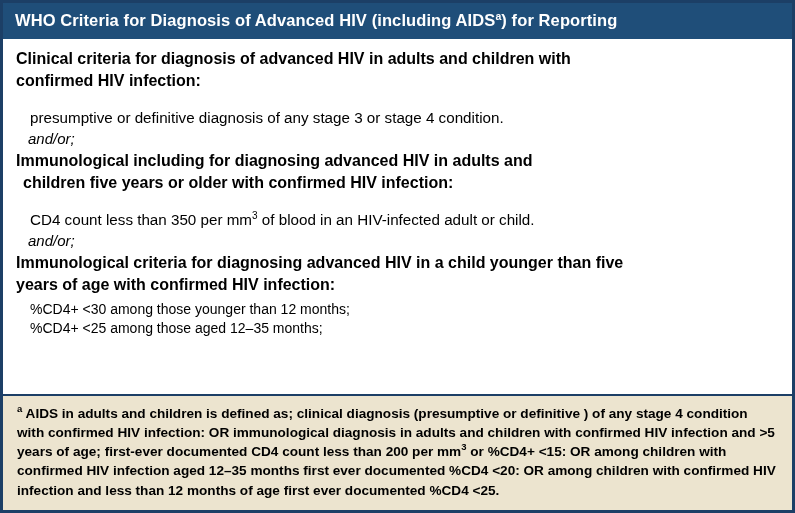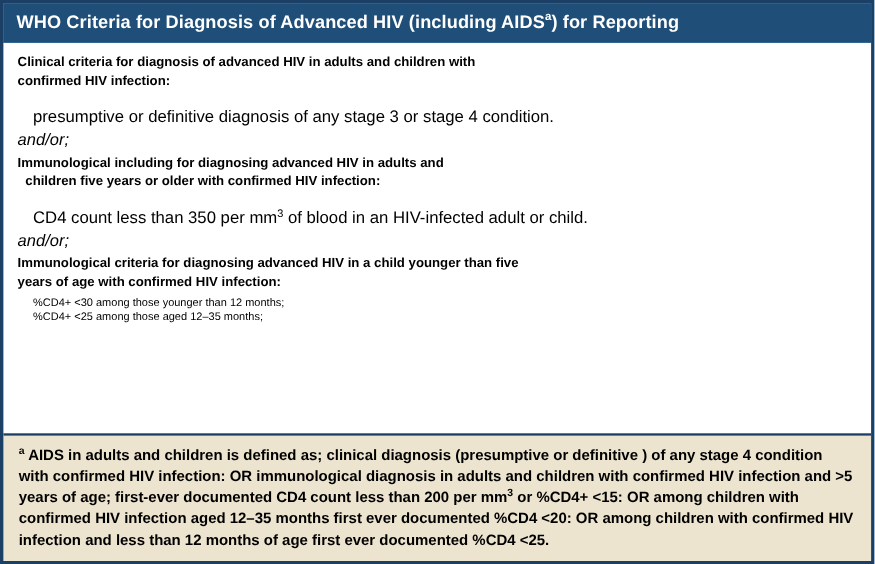--- a/index.html
+++ b/index.html
@@ -11,21 +11,21 @@
     height: 513px;
     background: #ffffff;
     font-family: "Liberation Sans", sans-serif;
     -webkit-font-smoothing: antialiased;
   }
   .box {
     box-sizing: border-box;
     width: 795px;
     height: 513px;
     border: 3px solid #1c3f66;
-    background: #0ea5e9;
+    background: #fde047;
     display: flex;
     flex-direction: column;
     overflow: hidden;
   }
   .title-bar {
     background: #1f4e79;
     color: #ffffff;
     font-size: 16.5px;
     font-weight: bold;
     padding: 8px 12px 9px 12px;
@@ -38,21 +38,21 @@
     vertical-align: super;
     line-height: 0;
   }
   .body-area {
     flex: 1 1 auto;
     padding: 10px 13px 6px 13px;
     box-sizing: border-box;
     background: #ffffff;
   }
   .hdg {
-    font-size: 12px;
+    font-size: 16px;
     font-weight: bold;
     color: #000000;
     line-height: 1.30;
     margin: 0 0 1px 0;
   }
   .hdg.indent2 {
     padding-left: 7px;
   }
   .sub {
     font-size: 15.2px;
@@ -64,25 +64,25 @@
   .sub sup {
     font-size: 10px;
     vertical-align: super;
     line-height: 0;
   }
   .andor {
     font-size: 15px;
     font-style: italic;
     color: #000000;
     line-height: 1.3;
-    margin: 1px 0 3px 0;
+    margin: 1px 0 3px 12px;
   }
   .gap-sm { height: 3px; }
   .list-item {
-    font-size: 10px;
+    font-size: 14px;
     color: #000000;
     line-height: 1.36;
     padding-left: 14px;
     margin: 0;
   }
   .footnote {
     flex: 0 0 auto;
     background: #ece4cf;
     border-top: 2px solid #1c3f66;
     padding: 8px 14px 10px 14px;

